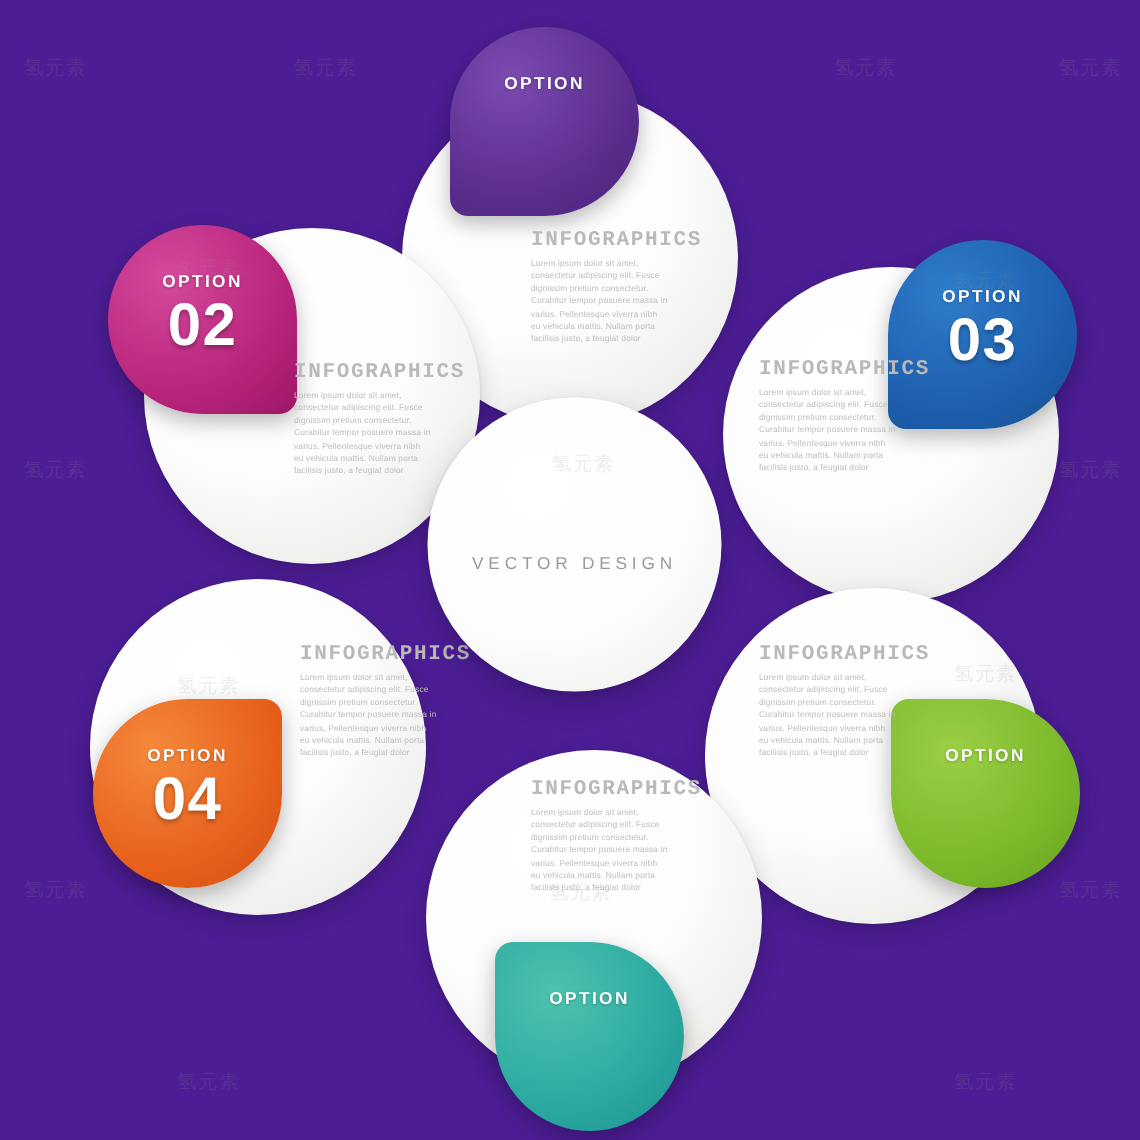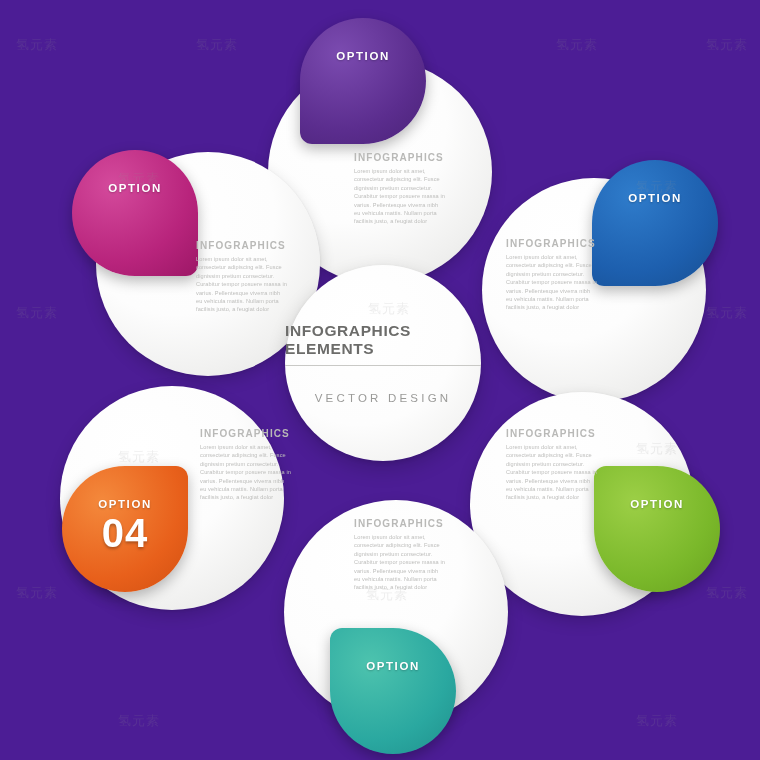--- a/index.html
+++ b/index.html
@@ -77,24 +77,25 @@
   .tr-bl { border-bottom-left-radius: 12px; }
   .tr-br { border-bottom-right-radius: 12px; }
 
   
   .txtblock {
     position: absolute;
     width: 92px;
   }
   .txtblock .heading {
     color: #b9b9b7;
-    font-size: 10px;
+    font-size: 14px;
     letter-spacing: 1.1px;
     font-weight: bold;
     margin-bottom: 4px;
+    font-family: Liberation Mono, monospace;
   }
   .txtblock .body {
     color: #bdbdbb;
     font-size: 5.6px;
     line-height: 8.4px;
     letter-spacing: 0.1px;
   }
 
   
   #center-circle {
@@ -137,24 +138,26 @@
   <div class="petal" style="left:60px; top:386px;"></div>
   <div class="petal" style="left:470px; top:392px;"></div>
   <div class="petal" style="left:284px; top:500px;"></div>
 
   <div class="tab tr-bl" style="left:300px; top:18px; background: radial-gradient(circle at 32% 28%, #7b4bb0 0%, #5b2d8e 62%, #4a2277 100%);">
     <div class="opt-word">OPTION</div>
   </div>
 
   <div class="tab tr-br" style="left:72px; top:150px; background: radial-gradient(circle at 32% 28%, #d44a9c 0%, #b8247c 62%, #9c1766 100%);">
     <div class="opt-word">OPTION</div>
+    <div class="opt-num">02</div>
   </div>
 
   <div class="tab tr-bl" style="left:592px; top:160px; background: radial-gradient(circle at 32% 28%, #2f7ccb 0%, #1d5fae 62%, #174e91 100%);">
     <div class="opt-word">OPTION</div>
+    <div class="opt-num">03</div>
   </div>
 
   <div class="tab tr-tr" style="left:62px; top:466px; background: radial-gradient(circle at 32% 28%, #f4893c 0%, #e8601b 62%, #d14f11 100%);">
     <div class="opt-word">OPTION</div>
     <div class="opt-num">04</div>
   </div>
 
   <div class="tab tr-tl" style="left:594px; top:466px; background: radial-gradient(circle at 32% 28%, #9ccf46 0%, #7ab82a 62%, #68a11f 100%);">
     <div class="opt-word">OPTION</div>
   </div>
@@ -187,21 +190,20 @@
     <div class="heading">INFOGRAPHICS</div>
     <div class="body">Lorem ipsum dolor sit amet, consectetur adipiscing elit. Fusce dignissim pretium consectetur. Curabitur tempor posuere massa in varius. Pellentesque viverra nibh eu vehicula mattis. Nullam porta facilisis justo, a feugiat dolor</div>
   </div>
 
   <div class="txtblock" style="left:354px; top:518px;">
     <div class="heading">INFOGRAPHICS</div>
     <div class="body">Lorem ipsum dolor sit amet, consectetur adipiscing elit. Fusce dignissim pretium consectetur. Curabitur tempor posuere massa in varius. Pellentesque viverra nibh eu vehicula mattis. Nullam porta facilisis justo, a feugiat dolor</div>
   </div>
 
   <div id="center-circle">
-    <div class="c-title">INFOGRAPHICS ELEMENTS</div>
     <div class="c-sub">VECTOR DESIGN</div>
   </div>
 
   <div class="wm" style="left:16px; top:36px;">氢元素</div>
   <div class="wm" style="left:196px; top:36px;">氢元素</div>
   <div class="wm" style="left:556px; top:36px;">氢元素</div>
   <div class="wm" style="left:706px; top:36px;">氢元素</div>
   <div class="wm" style="left:118px; top:170px;">氢元素</div>
   <div class="wm" style="left:636px; top:178px;">氢元素</div>
   <div class="wm" style="left:16px; top:304px;">氢元素</div>

